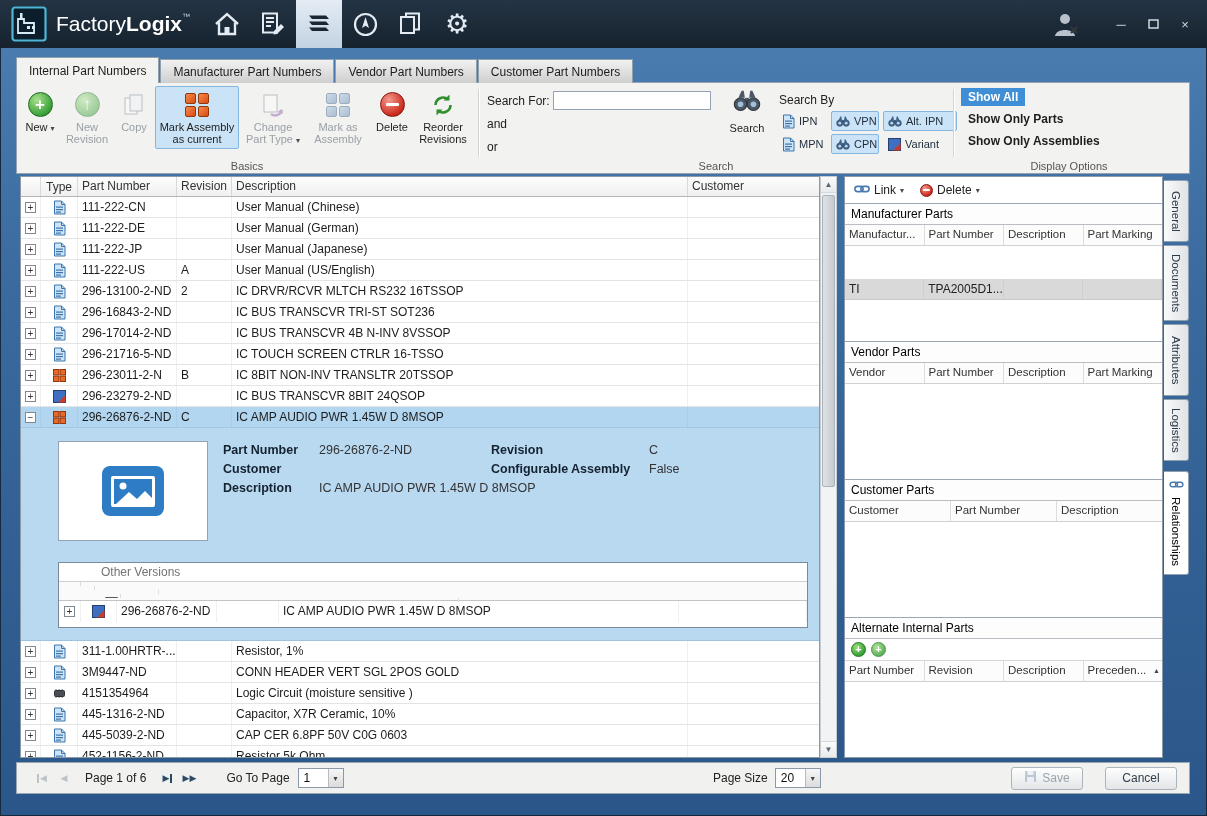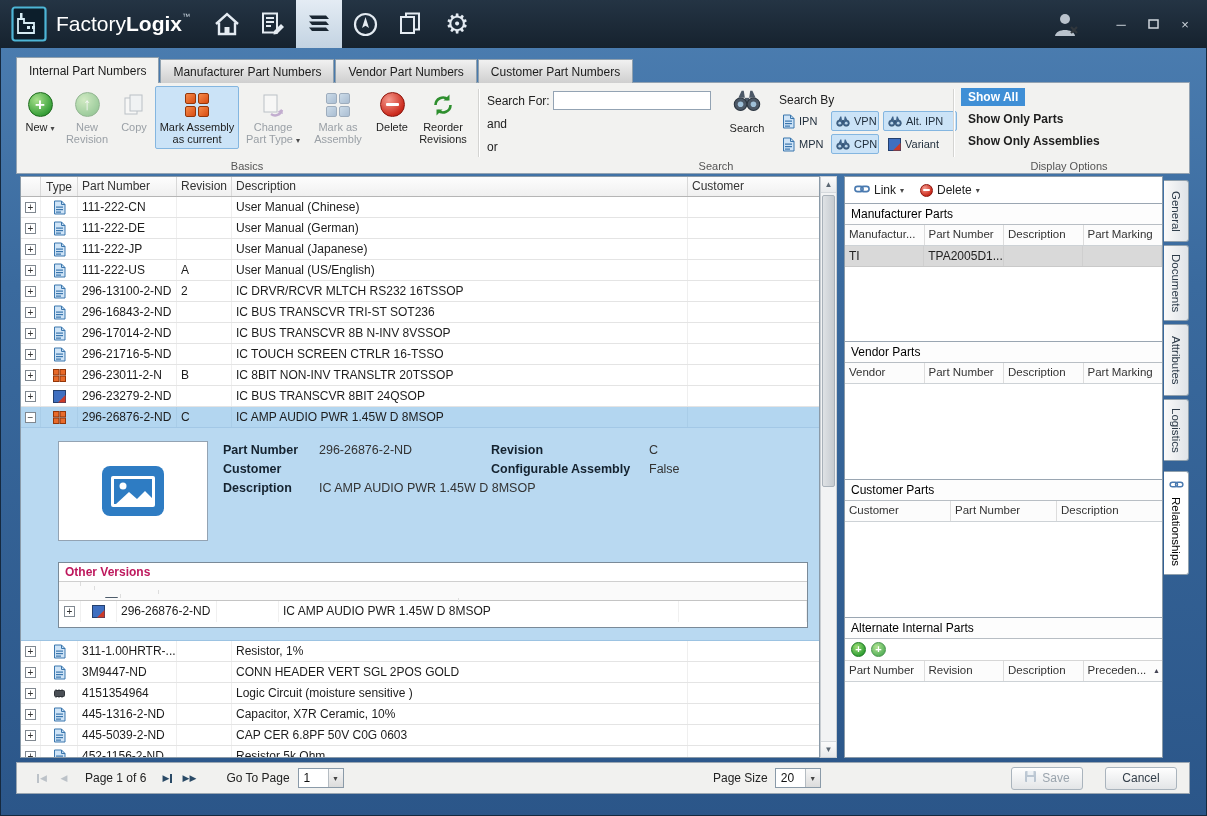--- a/index.html
+++ b/index.html
@@ -80,21 +80,21 @@
   .c-desc{width:456px;}
   .c-cust{flex:1;border-right:none;}
   .expbox{width:11px;height:11px;border:1px solid #808890;background:#fff;font-size:10px;line-height:9px;text-align:center;color:#333;display:inline-block;}
 
   
   .detail{position:relative;height:213px;background:#b9d9f1;border-bottom:1px solid #9cc3e2;}
   .imgbox{position:absolute;left:37px;top:13px;width:150px;height:100px;background:#fff;border:1px solid #93a3b3;display:flex;align-items:center;justify-content:center;}
   .flab{position:absolute;font-size:12.5px;font-weight:bold;color:#14222f;white-space:nowrap;}
   .fval{position:absolute;font-size:12.5px;color:#333;white-space:nowrap;}
   .othervers{position:absolute;left:37px;top:134px;width:750px;height:66px;background:#fff;border:1px solid #7a8a98;}
-  .ov-title{font-size:12px;font-weight:bold;color:#be185d;padding:2px 6px;}
+  .ov-title{font-size:12px;font-weight:normal;color:#737373;padding:2px 6px;margin-left:36px;}
   .ov-head{display:flex;height:20px;border-top:1px solid #cfcfcf;border-bottom:1px solid #c4c4c4;background:#fafafa;flex-direction:column;}
   .ovh{font-size:12px;color:#333;padding:2px 4px;border-right:1px solid #ddd;position:relative;white-space:nowrap;overflow:hidden;}
   .ov1{width:22px;}.ov2{width:36px;}.ov3{width:100px;}.ov4{width:62px;}.ov5{width:400px;}.ov6{flex:1;border-right:none;}
   .ov-row{display:flex;height:21px;}
   .ov-row .td{border-right:1px solid #f0f0f0;}
   .ov-row .ov1,.ov-row .ov2{display:flex;align-items:center;justify-content:center;padding:0;}
   .filterbtn{position:absolute;right:2px;top:3px;width:13px;height:13px;background:#4d5c6b;color:#fff;font-size:7px;display:flex;align-items:center;justify-content:center;border-radius:1px;}
 
   
   .vscroll{position:absolute;left:820px;top:176px;width:17px;height:582px;background:#f2f3f4;border:1px solid #c8cdd2;}
@@ -105,21 +105,21 @@
 
   
   .rpanel{position:absolute;left:844px;top:176px;width:319px;height:582px;background:#fff;border:1px solid #8a9aa8;overflow:hidden;}
   .rp-toolbar{height:26px;display:flex;align-items:center;gap:16px;padding:0 9px;}
   .rp-tool{display:flex;align-items:center;gap:4px;font-size:12px;color:#222;}
   .rp-sect{position:relative;border-top:1px solid #9aa6b2;overflow:hidden;}
   .rp-head{height:21px;font-size:12px;color:#000;padding:3px 6px;background:#fdfdfd;border-bottom:1px solid #b8bec4;}
   .rp-cols{display:flex;height:21px;background:#fcfcfc;border-bottom:1px solid #cdd2d6;}
   .rp-col{flex:1;font-size:11.5px;color:#333;padding:3px 4px;border-right:1px solid #ddd;white-space:nowrap;overflow:hidden;position:relative;}
   .rp-col:last-child{border-right:none;}
-  .rp-row{display:flex;height:21px;background:#d9d9d9;border-bottom:1px solid #c9c9c9;}
+  .rp-row{display:flex;height:21px;background:#d9d9d9;border-bottom:1px solid #c9c9c9;margin-top:33px;}
   .rp-cell{flex:1;font-size:12px;color:#222;padding:3px 4px;border-right:1px solid #cfcfcf;white-space:nowrap;overflow:hidden;}
   .rp-minibar{height:22px;display:flex;gap:5px;align-items:center;padding:0 6px;border-bottom:1px solid #d6d6d6;}
   .gbtn{width:15px;height:15px;border-radius:50%;background:radial-gradient(circle at 35% 30%,#9cdc76,#2f9e33 75%,#1d7a21);border:1px solid #1c7a20;display:flex;align-items:center;justify-content:center;color:#fff;font-size:11px;line-height:1;font-weight:bold;}
   .gbtn.dim{opacity:.8;}
   .sort{position:absolute;right:2px;top:6px;font-size:7px;color:#445;}
 
   
   .sidetabs{position:absolute;left:1164px;top:180px;width:26px;}
   .stab{writing-mode:vertical-rl;display:flex;align-items:center;justify-content:center;gap:4px;width:25px;background:linear-gradient(90deg,#fafafa,#dfe3e7);border:1px solid #8fa0ae;border-left:none;font-size:11.5px;color:#2c3a48;margin-bottom:3px;border-radius:0 3px 3px 0;padding:4px 0;}
   .stab.active{background:#fff;color:#000;}
@@ -530,21 +530,21 @@
             <svg width="13" height="15" viewBox="0 0 13 15">
               <path d="M1.5 1h7L12 4.5V14H1.5z" fill="#cfe4f7" stroke="#3a76ad"></path>
               <path d="M8.5 1v3.5H12" fill="none" stroke="#3a76ad"></path>
               <rect x="3" y="6.5" width="7" height="1.2" fill="#3a76ad"></rect>
               <rect x="3" y="9" width="7" height="1.2" fill="#3a76ad"></rect>
               <rect x="3" y="11.5" width="5" height="1.2" fill="#3a76ad"></rect>
             </svg>
           </div>
           <div class="td c-pn">296-17014-2-ND</div>
           <div class="td c-rev"></div>
-          <div class="td c-desc">IC BUS TRANSCVR 8B N-INV 8VSSOP</div>
+          <div class="td c-desc">IC BUS TRANSCVR 4B N-INV 8VSSOP</div>
           <div class="td c-cust"></div>
         </div>
         <div class="trow">
           <div class="td c-exp">
             <span class="expbox">+</span>
           </div>
           <div class="td c-type">
             <svg width="13" height="15" viewBox="0 0 13 15">
               <path d="M1.5 1h7L12 4.5V14H1.5z" fill="#cfe4f7" stroke="#3a76ad"></path>
               <path d="M8.5 1v3.5H12" fill="none" stroke="#3a76ad"></path>

